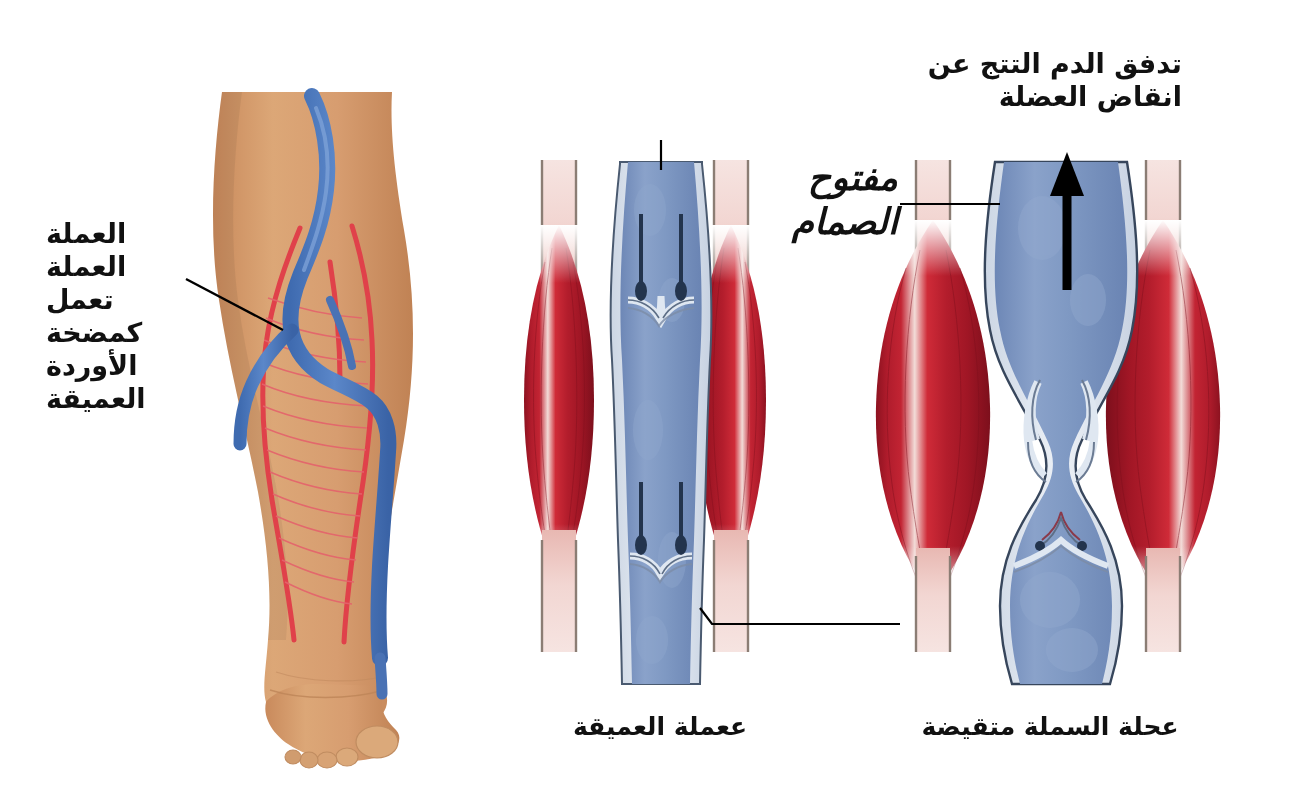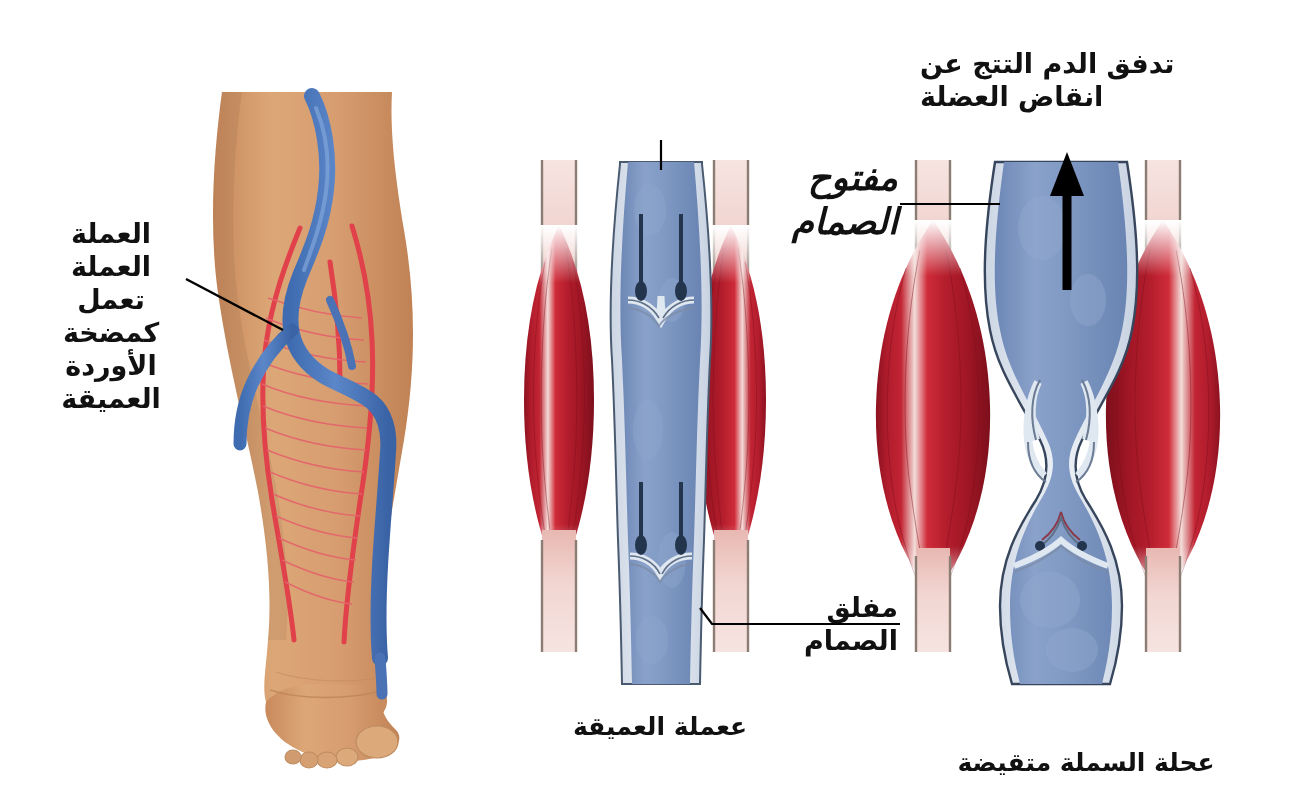--- a/index.html
+++ b/index.html
@@ -2,29 +2,29 @@
 <html><head>
 <meta charset="utf-8">
 <title>Calf Muscle Pump Diagram</title>
 <style>
   html,body{margin:0;padding:0;background:#ffffff;}
   body{width:1296px;height:800px;overflow:hidden;
        font-family:"DejaVu Sans","Liberation Sans",sans-serif;}
   #stage{position:relative;width:1296px;height:800px;background:#fff;}
   .lbl{position:absolute;color:#111;font-weight:700;line-height:1.22;
        direction:rtl;unicode-bidi:bidi-override;white-space:pre-line;}
-  .lbl-left{left:46px;top:218px;width:130px;font-size:27px;text-align:center;}
+  .lbl-left{left:46px;top:218px;width:130px;font-size:27px;text-align:left;}
   .lbl-mid-top{left:548px;top:48px;width:240px;font-size:27px;text-align:center;}
-  .lbl-right-top{left:920px;top:48px;width:262px;font-size:27px;text-align:left;}
+  .lbl-right-top{left:920px;top:48px;width:262px;font-size:27px;text-align:right;}
   .lbl-open{left:790px;top:156px;width:108px;font-size:36px;text-align:right;font-style:italic;}
   .lbl-closed{left:790px;top:592px;width:108px;font-size:27px;text-align:right;}
   .cap{position:absolute;color:#111;font-weight:700;font-size:25px;
        direction:rtl;unicode-bidi:bidi-override;text-align:center;}
   .cap-mid{left:500px;top:712px;width:320px;}
-  .cap-right{left:916px;top:712px;width:340px;margin-top:36px;}
+  .cap-right{left:880px;top:712px;width:340px;}
   svg{position:absolute;left:0;top:0;}
 </style>
 </head>
 <body>
 
 <div id="stage">
 
   <svg width="1296" height="800" viewBox="0 0 1296 800">
     <defs>
       <linearGradient id="skinG" x1="0" y1="0" x2="1" y2="0">
@@ -349,19 +349,18 @@
     </g>
   </svg>
 
   <div class="lbl lbl-left">العملة العملة تعمل كمضخة الأوردة العميقة</div>
 
 
   <div class="lbl lbl-right-top">تدفق الدم التتج عن انقاض العضلة</div>
 
   <div class="lbl lbl-open">مفتوح الصمام</div>
 
-  <div class="lbl lbl-closed">مفلق الصمام</div>
 
   <div class="cap cap-mid">ععملة العميقة</div>
 
   <div class="cap cap-right">عحلة السملة متقيضة</div>
 
 </div>
 
 </body></html>

